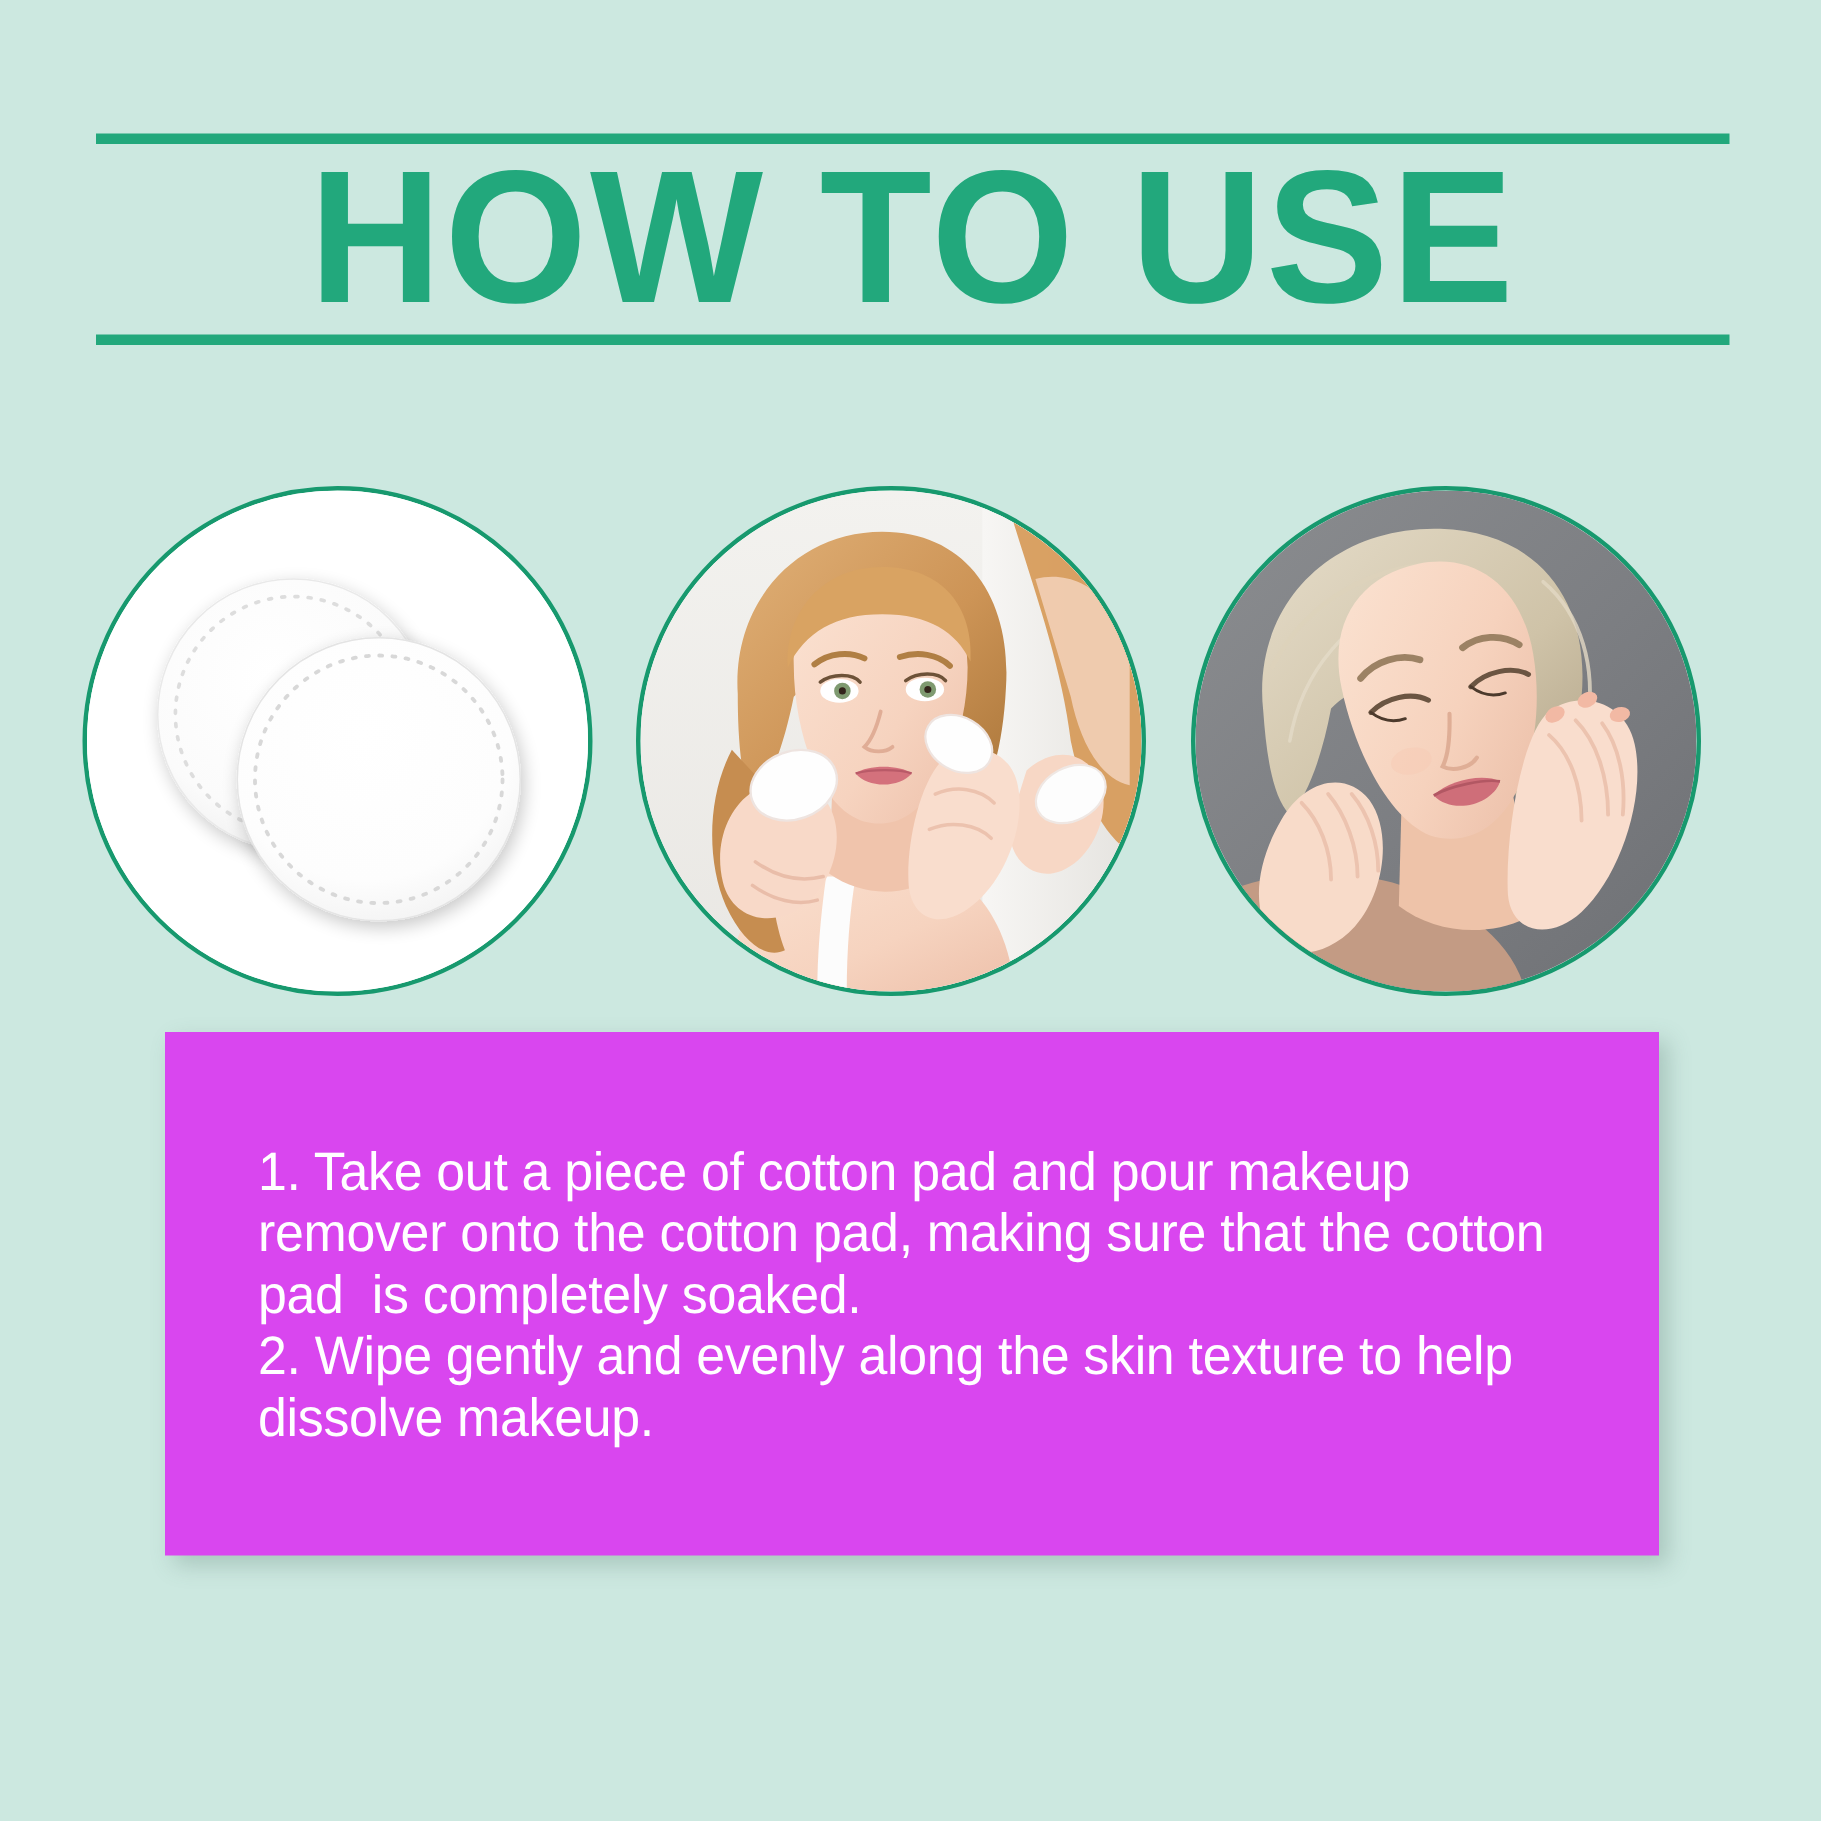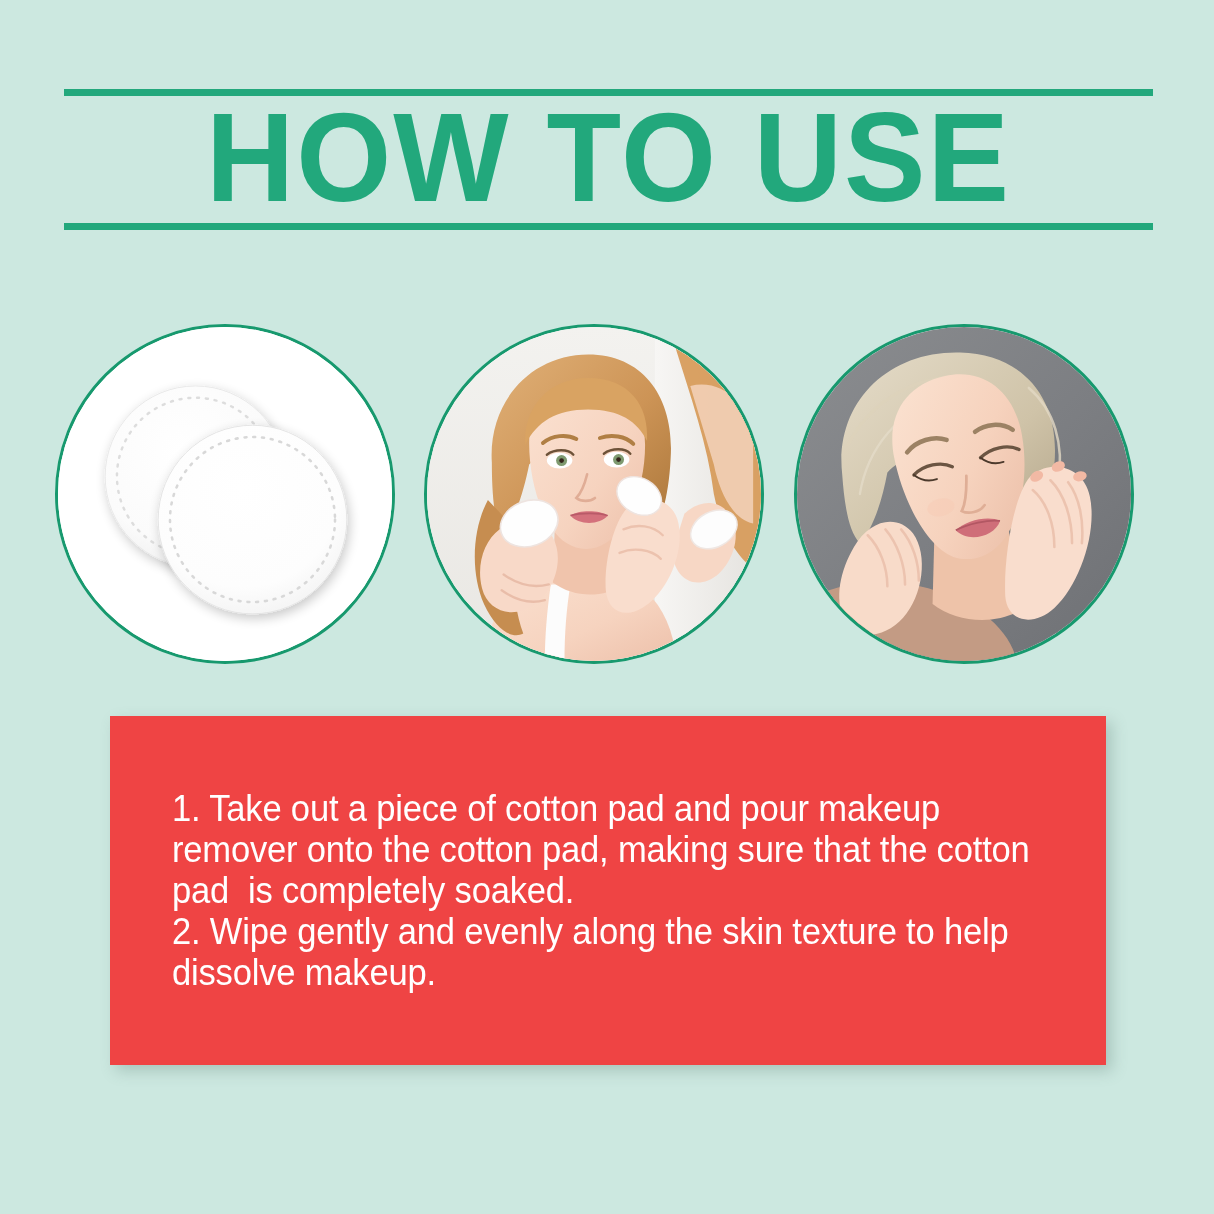--- a/index.html
+++ b/index.html
@@ -75,24 +75,24 @@
   .circle-1 { left: 55px; }
   .circle-2 { left: 424px; }
   .circle-3 { left: 794px; }
 
   .circle svg { display: block; width: 100%; height: 100%; }
 
   
   .panel {
     position: absolute;
     left: 110px;
-    top: 716px;
+    top: 688px;
     width: 996px;
     height: 349px;
-    background: #ef4444;
+    background: #d946ef;
     box-shadow: 6px 6px 14px rgba(80,110,100,0.28);
   }
   .panel-text {
     position: absolute;
     left: 62px;
     top: 72px;
     width: 900px;
     color: #ffffff;
     font-family: "Liberation Sans", sans-serif;
     font-size: 36px;

